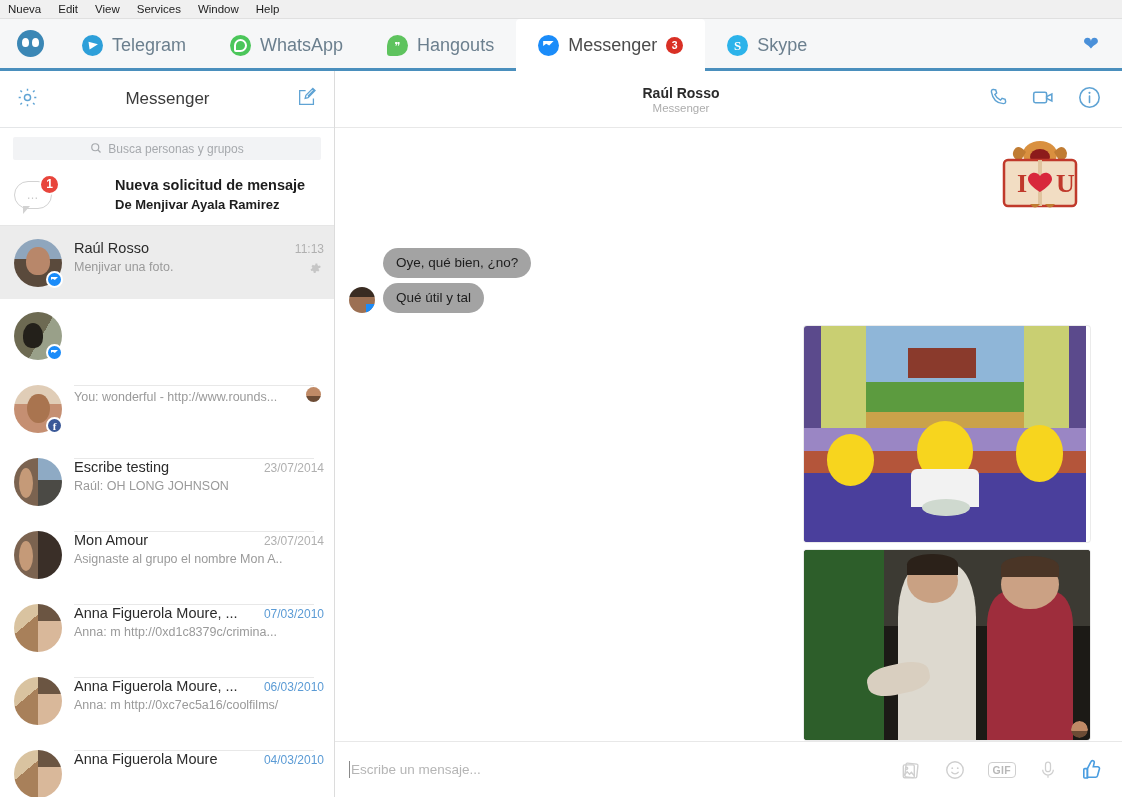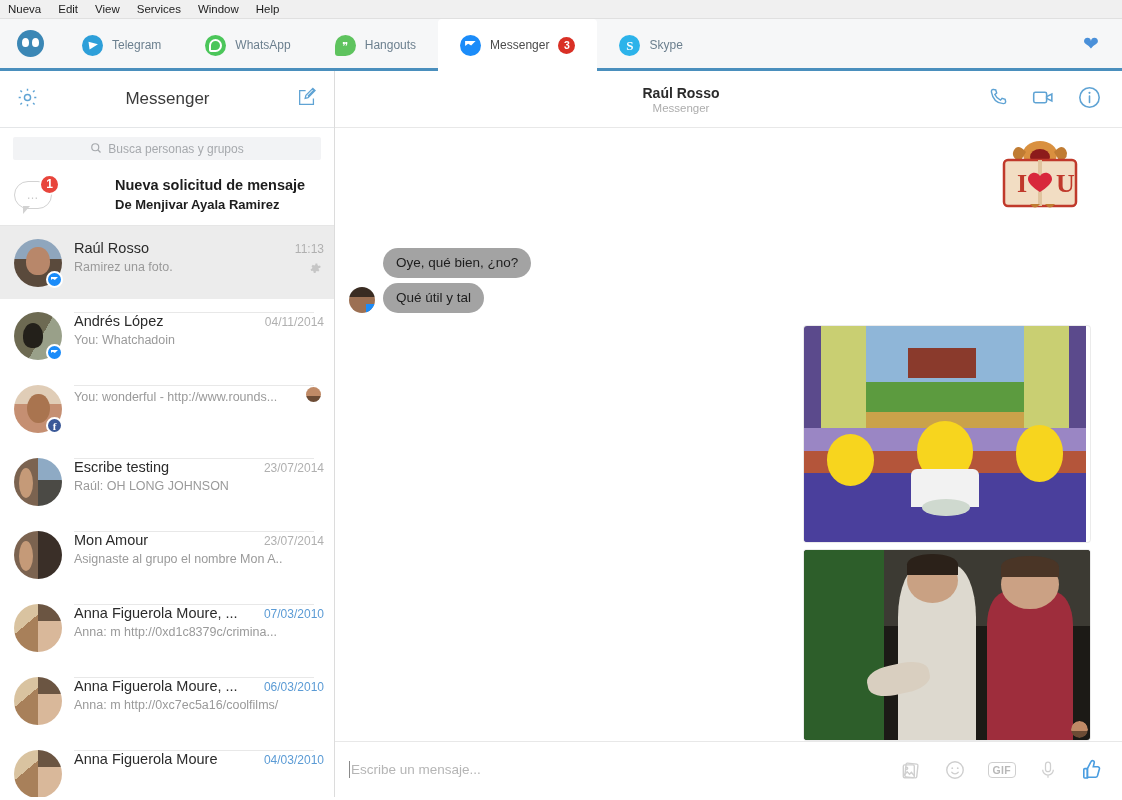--- a/index.html
+++ b/index.html
@@ -35,21 +35,21 @@
     content:""; position:absolute; width:7px; height:9px; border-radius:50% 50% 45% 45%;
     background:#ffffff; top:0;
   }
   .franz-face:before { left:0; }
   .franz-face:after { right:0; }
 
   .tab {
     display:flex; align-items:center; gap:9px; padding:0 22px;
     cursor:default; position:relative; height:52px;
   }
-  .tab .tab-label { font-size:12px; color:#6b7f8e; }
+  .tab .tab-label { font-size:18px; color:#6b7f8e; }
   .tab.active { background:#ffffff; border-top-left-radius:4px; border-top-right-radius:4px; }
   .tab.active .tab-label { color:#4b4b4b; }
   .tab.active:after {
     content:""; position:absolute; left:0; right:0; bottom:-3px; height:3px; background:#ffffff;
   }
   .tab-icon { width:21px; height:21px; flex:0 0 21px; border-radius:50%; position:relative;
               display:flex; align-items:center; justify-content:center; }
   .ic-telegram { background:#2d9fd9; }
   .ic-telegram:after { content:""; width:0;height:0;
      border-left:9px solid #fff; border-top:4px solid transparent; border-bottom:4px solid transparent;
@@ -360,43 +360,36 @@
           <div class="avatar">
               <div class="face f-raul"></div>
             </div>
           <div class="badge-corner bc-messenger"></div>
         </div>
         <div class="convo-inner">
           <div class="convo-top">
             <span class="convo-name">Raúl Rosso</span>
             <span class="convo-time">11:13</span>
           </div>
-          <div class="convo-prev">Ramirez una foto.</div>
+          <div class="convo-prev">Menjivar una foto.</div>
           <span class="convo-gear">
             <svg width="14" height="14" viewBox="0 0 24 24" fill="currentColor">
               <path d="M12 8.6a3.4 3.4 0 100 6.8 3.4 3.4 0 000-6.8zm0 5a1.6 1.6 0 110-3.2 1.6 1.6 0 010 3.2z"></path>
               <path d="M20 12l2-1.6-1.6-2.8-2.4.8a7 7 0 00-1.6-1L16 4.4h-3.2l-.4 2.6a7 7 0 00-1.9.8l-2.3-1.2-2.2 2.4 1.5 2a7 7 0 00-.5 1.9L4.4 14l1.2 3 2.5-.4c.4.5.9 1 1.5 1.3l.2 2.6h3.2l.5-2.5c.7-.2 1.3-.5 1.8-.9l2.3 1.1 2-2.5-1.6-1.9c.2-.6.3-1.2.3-1.8z"></path>
             </svg>
           </span>
         </div>
       </div>
 
       <div class="convo">
         <div class="avatar-wrap">
           <div class="avatar">
               <div class="face f-andres"></div>
             </div>
           <div class="badge-corner bc-messenger"></div>
-        </div>
-        <div class="convo-inner">
-          <div class="convo-top">
-            <span class="convo-name">Andrés López</span>
-            <span class="convo-time">04/11/2014</span>
-          </div>
-          <div class="convo-prev">You: Whatchadoin</div>
         </div>
       </div>
 
       <div class="convo">
         <div class="avatar-wrap">
           <div class="avatar">
               <div class="face f-luis"></div>
             </div>
           <div class="badge-corner bc-facebook">f</div>
         </div>

